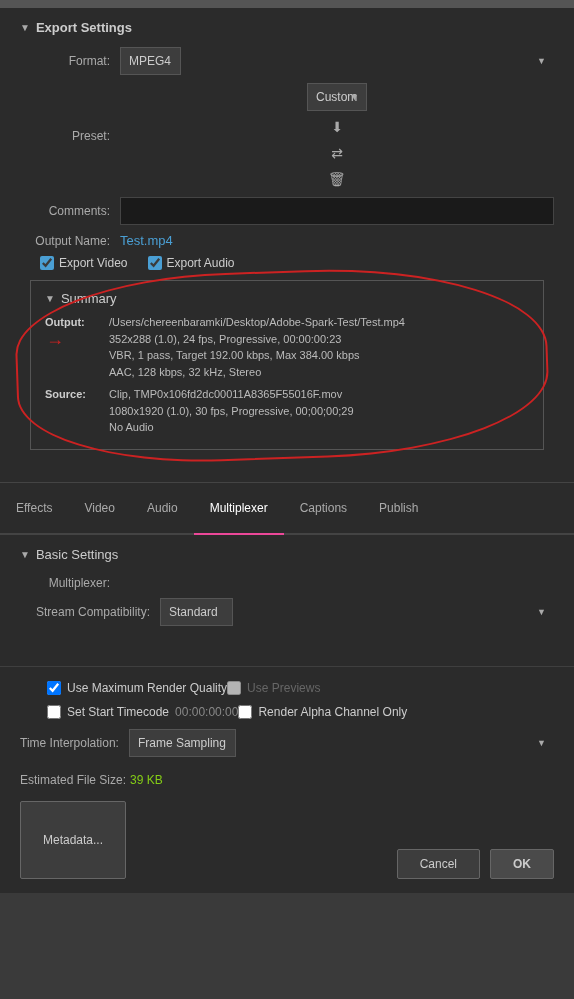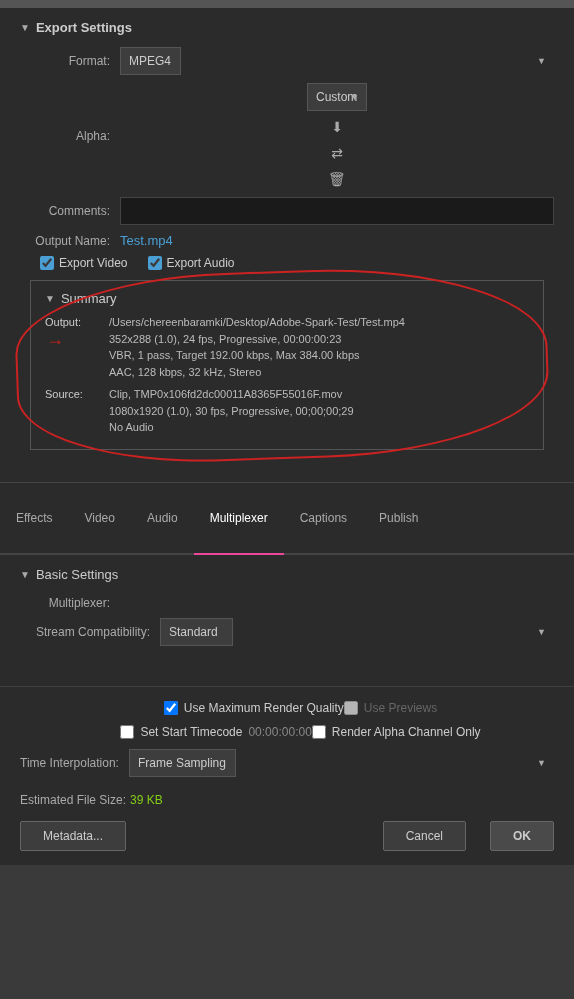--- a/index.html
+++ b/index.html
@@ -175,21 +175,21 @@
       line-height: 1.5;
       color: #bbbbbb;
     }
 
     .summary-row {
       display: flex;
       margin-bottom: 3px;
     }
 
     .summary-key {
-      font-weight: normal;
+      font-weight: bold;
       color: #cccccc;
       min-width: 60px;
       margin-right: 4px;
     }
 
     
     .red-circle {
       position: absolute;
       top: -10px;
       left: -15px;
@@ -213,21 +213,21 @@
     
     .tabs-container {
       display: flex;
       background: #2b2b2b;
       border-top: 1px solid #444;
       border-bottom: 2px solid #444;
       margin-top: 10px;
     }
 
     .tab {
-      padding: 28px 16px;
+      padding: 18px 16px;
       cursor: pointer;
       color: #aaaaaa;
       font-size: 12px;
       border-bottom: 2px solid transparent;
       margin-bottom: -2px;
       text-align: center;
     }
 
     .tab.active {
       color: #ffffff;
@@ -251,21 +251,21 @@
     
     .bottom-section {
       background: #2b2b2b;
       padding: 14px 20px;
       margin-top: 20px;
       border-top: 1px solid #3f3f3f;
     }
 
     .bottom-checkboxes {
       display: flex;
-      justify-content: center;
+      justify-content: flex-start;
       margin-bottom: 10px;
       padding-left: 27px;
     }
 
     .bottom-check-left, .bottom-check-right {
       display: flex;
       flex-direction: column;
       gap: 8px;
     }
 
@@ -328,21 +328,22 @@
       border-radius: 2px;
     }
 
     .btn-ok {
       background: #4a4a4a;
       font-weight: bold;
     }
 
     .btn-group {
       display: flex;
-      gap: 24px;
+      gap: 10px;
+      margin-top: 48px;
     }
 
     .timecode-val {
       color: #888888;
       font-size: 12px;
     }
   </style>
 </head>
 <body>
 
@@ -361,21 +362,21 @@
       <div class="form-control-wrapper">
         <div class="select-wrapper" style="flex:1;">
           <select class="form-select">
             <option>MPEG4</option>
           </select>
         </div>
       </div>
     </div>
 
     <div class="form-row">
-      <div class="form-label">Alpha:</div>
+      <div class="form-label">Preset:</div>
       <div class="form-control-wrapper select-with-icons">
         <div class="select-wrapper" style="flex:1;">
           <select class="form-select">
             <option>Custom</option>
           </select>
         </div>
         <button class="icon-btn" title="Save Preset">⬇</button>
         <button class="icon-btn" title="Import Preset">⇄</button>
         <button class="icon-btn" title="Delete Preset">🗑</button>
       </div>

